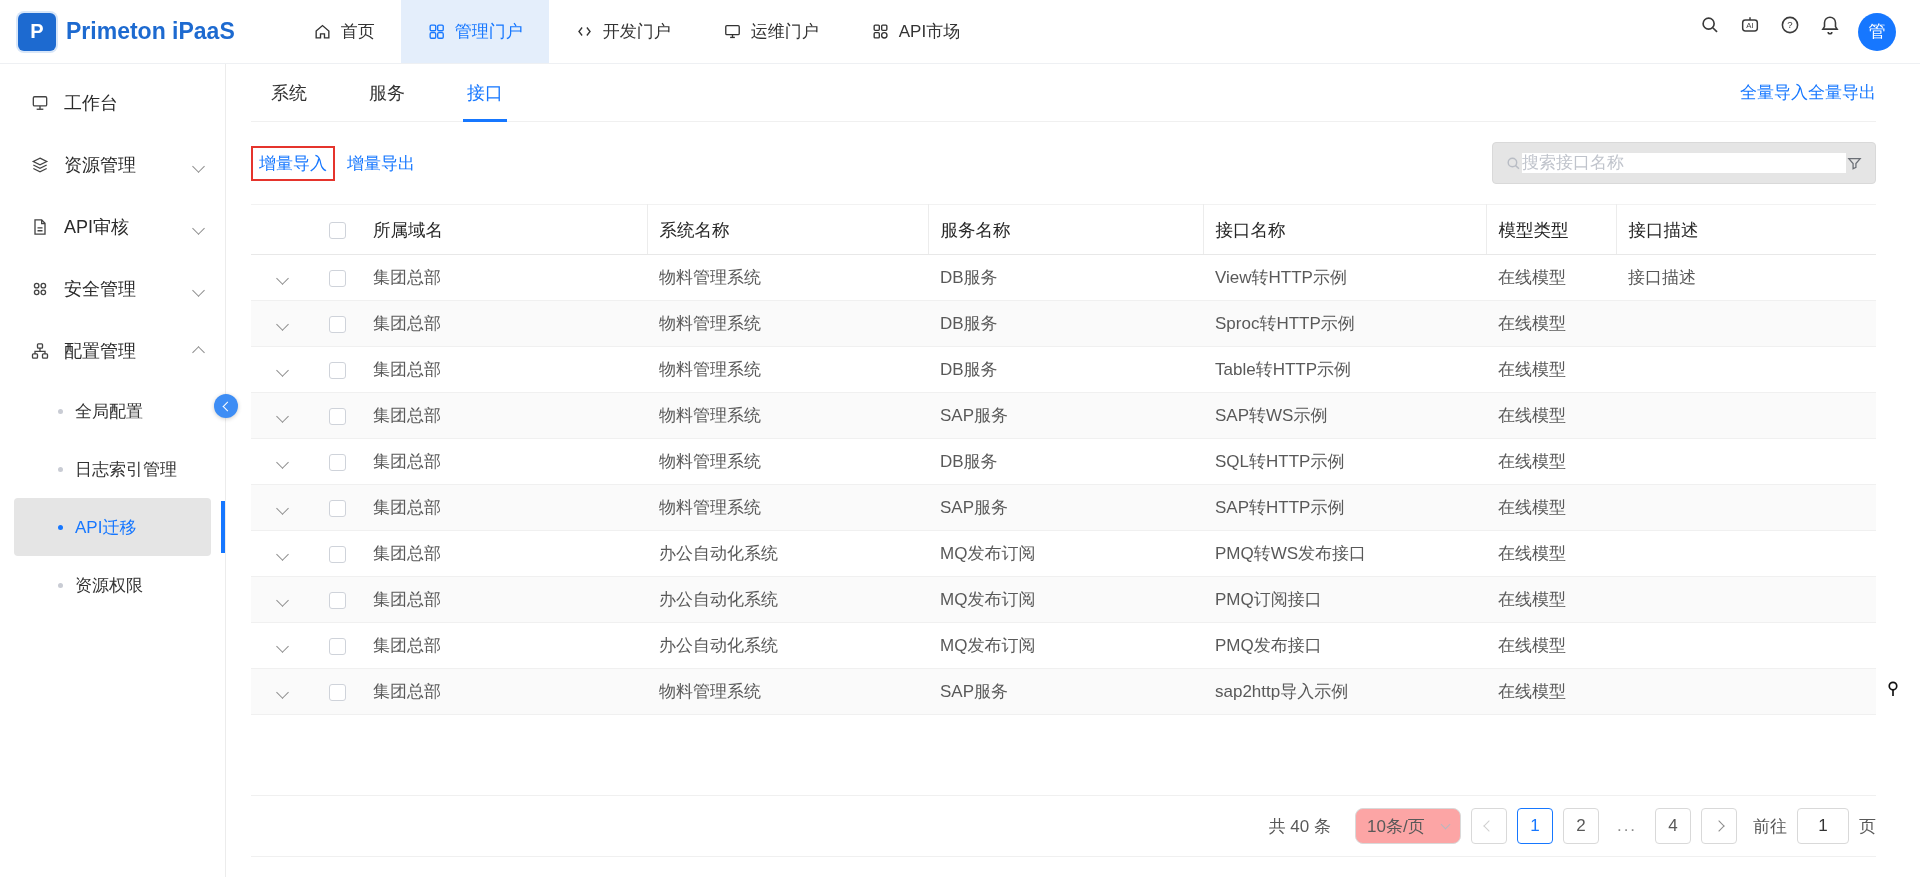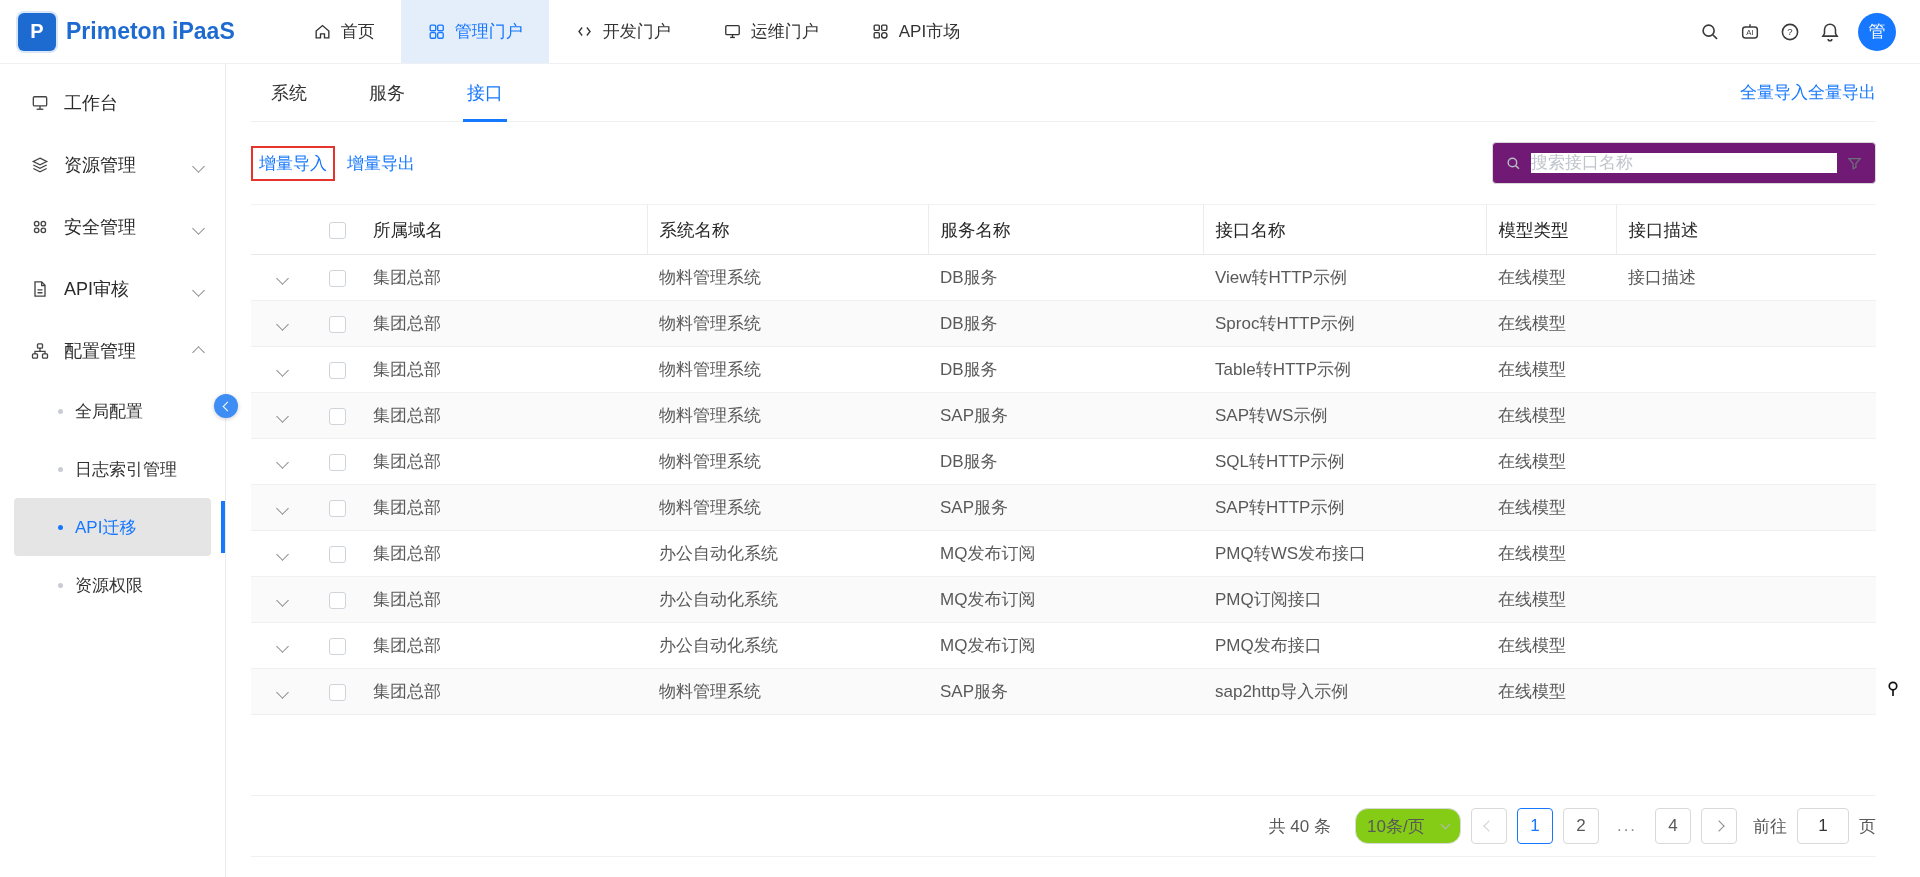--- a/index.html
+++ b/index.html
@@ -10,21 +10,21 @@
   .topbar { height: 64px; display: flex; align-items: center; border-bottom: 1px solid #eef0f3; background:#fff; }
   .logo { display: flex; align-items: center; gap: 10px; padding: 0 18px; min-width: 226px; }
   .logo-icon { width: 38px; height: 38px; background: #1d6ad0; border-radius: 6px; color: #fff;
     display: grid; place-items: center; font-weight: bold; font-size: 20px;
     box-shadow: 0 0 0 2px #d8e6f8; }
   .logo-text { color: #1d6ad0; font-size: 23px; font-weight: 700; white-space: nowrap; }
   .nav { display: flex; height: 100%; margin-left: 34px; }
   .nav-item { display: flex; align-items: center; gap: 9px; padding: 0 26px; font-size: 17px; color: #333; cursor: pointer; white-space: nowrap; text-align: right; }
   .nav-item svg { width: 19px; height: 19px; }
   .nav-item.active { background: #e4eefb; color: #1677ff; }
-  .top-actions { margin-left: auto; display: flex; align-items: center; gap: 16px; padding-right: 24px; }
+  .top-actions { margin-left: auto; display: flex; align-items: flex-start; gap: 16px; padding-right: 24px; }
   .icon-btn { width: 24px; height: 24px; display: grid; place-items: center; cursor: pointer; color: #3a3a3a; }
   .icon-btn svg { width: 22px; height: 22px; }
   .avatar { width: 38px; height: 38px; border-radius: 50%; background: #1677ff; color: #fff;
     display: grid; place-items: center; font-size: 17px; cursor: pointer; }
 
   
   .body-wrap { display: flex; height: 813px; position: relative; }
 
   
   .sidebar { width: 226px; flex-shrink: 0; border-right: 1px solid #ececec; padding-top: 8px; position: relative; background:#fff; }
@@ -50,21 +50,21 @@
   .tab { margin-right: 54px; height: 100%; display: flex; align-items: center; padding: 0 4px; font-size: 18px; color: #333; cursor: pointer; position: relative; }
   .tab:first-child { margin-left: 16px; }
   .tab.active { color: #1677ff; }
   .tab.active::after { content: ''; position: absolute; left: 0; right: 0; bottom: -1px; height: 3px; background: #1677ff; }
   .tabbar-links { margin-left: auto; display: flex; }
   .blue-link { color: #1677ff; font-size: 17px; cursor: pointer; white-space: nowrap; }
 
   .toolbar { margin-top: 20px; display: flex; align-items: center; }
   .highlight-box { border: 2px solid #e5342c; padding: 4px 6px; margin-right: 12px; }
   .search-box { margin-left: auto; width: 384px; height: 42px; border: 1px solid #d9d9d9; border-radius: 4px;
-    display: flex; align-items: center; gap: 9px; padding: 0 12px; background: #701a75; }
+    display: flex; align-items: center; padding: 0 12px; background: #e5e5e5; }
   .search-box svg { flex-shrink: 0; }
   .search-box input { flex: 1; border: none; outline: none; font-size: 17px; color: #333; min-width: 0; font-family: inherit; }
   .search-box input::placeholder { color: #c0c4cc; }
 
   .table-wrap { margin-top: 20px; }
   table { width: 100%; border-collapse: collapse; table-layout: fixed; font-size: 17px; color: #595959; }
   thead th { height: 50px; font-weight: 500; color: #262626; text-align: left; padding: 0 12px;
     border-top: 1px solid #f2f2f2; border-bottom: 1px solid #e8e8e8; font-size: 17.5px; }
   thead th.sep { border-right: 1px solid #ececec; }
   tbody td { height: 46px; padding: 0 12px; border-bottom: 1px solid #f0f0f0; white-space: nowrap; overflow: hidden; text-overflow: ellipsis; }
@@ -72,22 +72,22 @@
   td.center, th.center { text-align: center; padding: 0; }
   .cb { width: 17px; height: 17px; border: 1px solid #cfd3da; border-radius: 3px; background: #fff; display: inline-block; vertical-align: middle; cursor: pointer; }
   .row-caret { display: inline-block; width: 9px; height: 9px; border-right: 1.7px solid #8c8c8c; border-bottom: 1.7px solid #8c8c8c; transform: rotate(45deg); cursor: pointer; }
 
   .spacer { flex: 1; }
 
   
   .pagination { height: 62px; border-top: 1px solid #f0f0f0; border-bottom: 1px solid #f0f0f0; margin-bottom: 20px;
     display: flex; align-items: center; justify-content: flex-end; gap: 10px; font-size: 17px; color: #595959; }
   .total-text { margin-right: 14px; }
-  .psize { width: 106px; height: 36px; border: 1px solid #d9d9d9; border-radius: 13px; display: flex; align-items: center;
-    justify-content: space-between; padding: 0 11px; cursor: pointer; background:#84cc16; }
+  .psize { width: 106px; height: 36px; border: 1px solid #d9d9d9; border-radius: 8px; display: flex; align-items: center;
+    justify-content: space-between; padding: 0 11px; cursor: pointer; background:#fca5a5; }
   .psize .caret { width: 7px; height: 7px; border-color: #b5b8bf; margin-top: -3px; }
   .pbtn { min-width: 36px; height: 36px; border: 1px solid #d9d9d9; border-radius: 4px; background: #fff;
     display: grid; place-items: center; cursor: pointer; font-size: 17px; color: #595959; }
   .pbtn.disabled { color: #cfcfcf; cursor: default; }
   .pbtn.active { border-color: #1677ff; color: #1677ff; }
   .pbtn.ellipsis { border: none; color: #8c8c8c; letter-spacing: 2px; }
   .pbtn .caret { width: 8px; height: 8px; }
   .pbtn.disabled .caret { border-color: #cfcfcf; }
   .goto-label { margin-left: 6px; }
   .goto-input { width: 52px; height: 36px; border: 1px solid #d9d9d9; border-radius: 4px; text-align: center;
@@ -189,35 +189,35 @@
       <svg viewBox="0 0 24 24" fill="none" stroke="currentColor" stroke-width="1.6">
           <path d="m12 3.8 8 4-8 4-8-4z"></path>
           <path d="m4 12 8 4 8-4"></path>
           <path d="m4 16.2 8 4 8-4"></path>
         </svg>
       <span>资源管理</span>
       <span class="caret-wrap"><span class="caret"></span></span>
     </div>
     <div class="side-item">
       <svg viewBox="0 0 24 24" fill="none" stroke="currentColor" stroke-width="1.6">
+          <path d="M6 3.5h8l4 4V20.5H6z"></path>
+          <path d="M14 3.5V8h4"></path>
+          <path d="M9 13h6M9 16.5h6"></path>
+        </svg>
+      <span>API审核</span>
+      <span class="caret-wrap"><span class="caret"></span></span>
+    </div>
+    <div class="side-item">
+      <svg viewBox="0 0 24 24" fill="none" stroke="currentColor" stroke-width="1.6">
           <circle cx="8" cy="8" r="2.7"></circle>
           <circle cx="16" cy="8" r="2.7"></circle>
           <circle cx="8" cy="16" r="2.7"></circle>
           <circle cx="16" cy="16" r="2.7"></circle>
         </svg>
       <span>安全管理</span>
-      <span class="caret-wrap"><span class="caret"></span></span>
-    </div>
-    <div class="side-item">
-      <svg viewBox="0 0 24 24" fill="none" stroke="currentColor" stroke-width="1.6">
-          <path d="M6 3.5h8l4 4V20.5H6z"></path>
-          <path d="M14 3.5V8h4"></path>
-          <path d="M9 13h6M9 16.5h6"></path>
-        </svg>
-      <span>API审核</span>
       <span class="caret-wrap"><span class="caret"></span></span>
     </div>
     <div class="side-item">
       <svg viewBox="0 0 24 24" fill="none" stroke="currentColor" stroke-width="1.6">
           <rect x="9" y="3.5" width="6" height="5" rx="1"></rect>
           <rect x="3" y="15.5" width="6" height="5" rx="1"></rect>
           <rect x="15" y="15.5" width="6" height="5" rx="1"></rect>
           <path d="M12 8.5v4M6 15.5v-3h12v3"></path>
         </svg>
       <span>配置管理</span>

